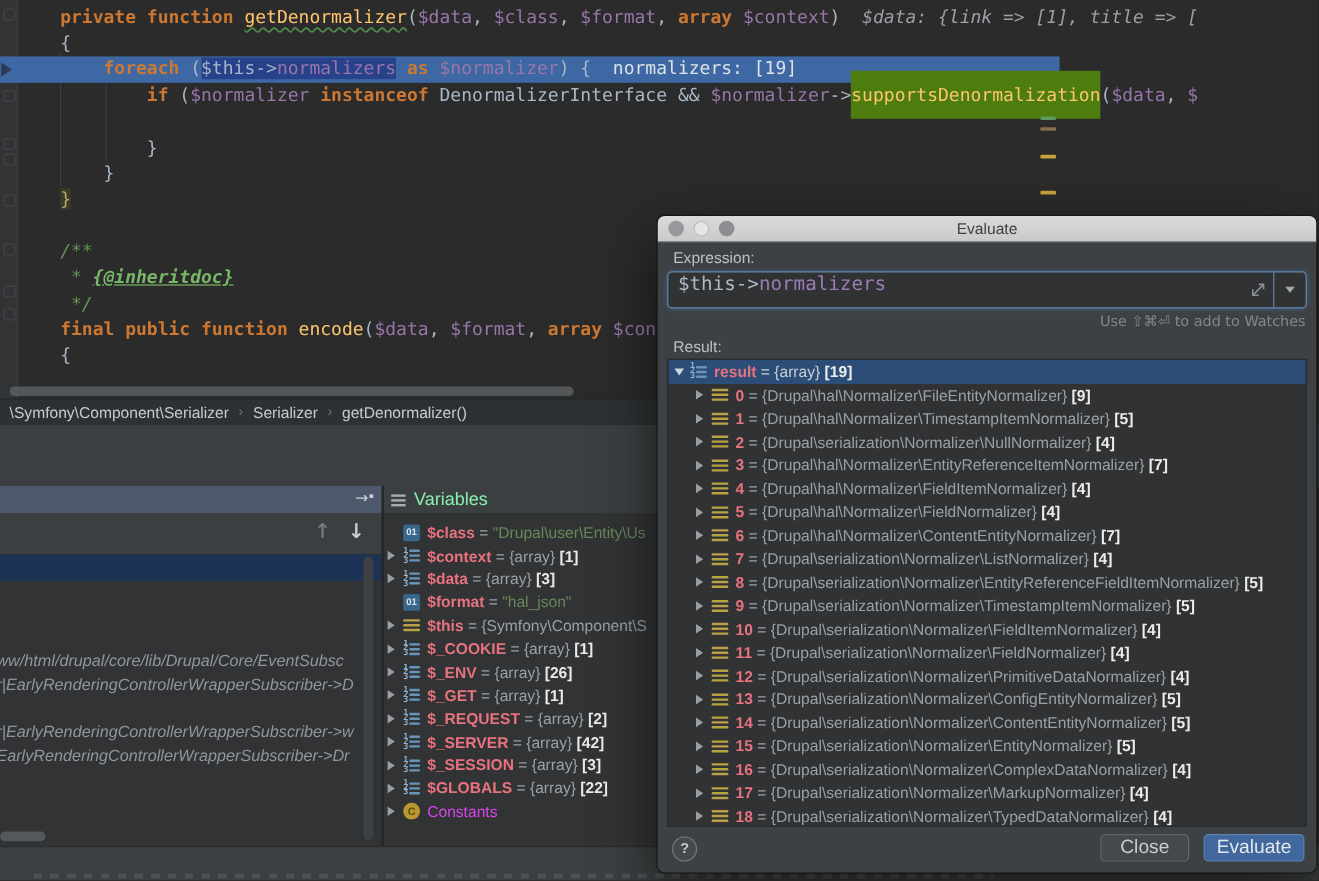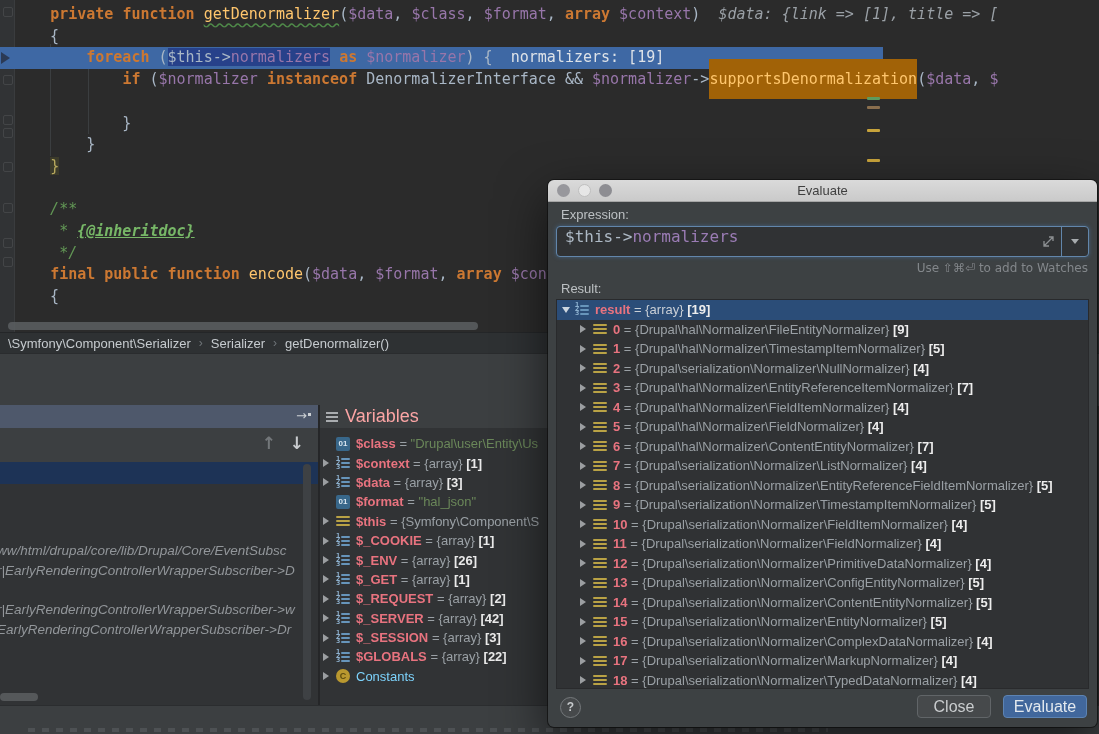--- a/index.html
+++ b/index.html
@@ -19,21 +19,21 @@
   .code-line{position:absolute;left:0;height:22px;white-space:pre}
   .sg-k{color:#cc7832;font-weight:bold}
   .sg-fn{color:#ffc66d}
   .sg-sq{text-decoration:underline;text-decoration-style:wavy;text-decoration-color:#4f8a49;text-underline-offset:3px}
   .sg-v{color:#9876aa}
   .sg-d{color:#a9b7c6}
   .sg-hint{color:#9aa0a6;font-style:italic}
   .sg-hintb{color:#dde2e8;}
   .sg-cm{color:#629755;font-style:italic}
   .sg-doc{color:#77b767;font-style:italic;font-weight:bold;text-decoration:underline}
-  .sg-hly{color:#ffc66d;background:#a16207;padding:11px 0}
+  .sg-hly{color:#ffc66d;background:#4d7c0f;padding:11px 0}
   .sg-sel{background:#27418a}
   .sg-bh{background:#3c3b2b;color:#b9aa5e}
   .hscroll{position:absolute;top:322px;left:8px;width:470px;height:8px;border-radius:4px;background:#5c5f61;opacity:.85}
   .stripe{position:absolute;right:3px;width:13px;height:3px;border-radius:1px}
 
   
   .breadcrumbs{position:absolute;top:332px;left:0;width:100%;height:21px;background:#2e3133;border-top:1px solid #242628;
                display:flex;align-items:center;padding-left:8px;box-sizing:border-box;font-size:13px;color:#c6cbcf}
   .bc-sep{color:#6e7478;margin:0 8px;font-size:12px}
 
@@ -50,28 +50,28 @@
   .lp-list{position:absolute;left:0;top:462px;width:318px;height:243px;background:#313335;overflow:hidden}
   .lp-sel{position:absolute;left:0;top:0;width:100%;height:22px;background:#1d3356}
   .frame-line{position:absolute;left:-3px;white-space:nowrap;font:italic 13.5px "Liberation Sans",sans-serif;color:#92969a}
   .lp-vtrack{position:absolute;right:7px;top:2px;width:8px;height:236px;background:#3e4144;border-radius:4px}
   .lp-hthumb{position:absolute;left:0;bottom:4px;width:38px;height:8px;border-radius:4px;background:#55585a}
   .vdiv{position:absolute;left:318px;top:405px;width:2px;height:300px;background:#252628}
 
   
   .vars{position:absolute;left:320px;top:405px;width:240px;height:300px}
   .vars-header{position:absolute;left:0;top:0;width:100%;height:23px;background:#3c3f41;display:flex;align-items:center;gap:7px;padding-left:6px;box-sizing:border-box}
-  .vars-title{color:#fca5a5;font-size:18px}
+  .vars-title{color:#86efac;font-size:15px}
   .vars-list{position:absolute;left:0;top:23px;width:100%;height:277px;background:#313335;padding-top:6px;box-sizing:border-box}
   .vrow{height:19.4px;display:flex;align-items:center;padding-left:3px;font-size:13px;white-space:pre}
   .tribox{width:13px;flex:none;display:flex;justify-content:flex-start}
   .tri-r{width:0;height:0;border:4px solid transparent;border-left:6px solid #9b9ea1}
   .tri-d{width:0;height:0;border:4px solid transparent;border-top:6px solid #cdd6df;margin-top:4px}
   .vname{color:#e8737f;font-weight:bold;margin-left:6px}
-  .vplain{color:#7dd3fc;font-weight:normal}
+  .vplain{color:#d946ef;font-weight:normal}
   .veq{color:#9aa0a5}
   .vv-t{color:#9aa0a5}
   .vv-n{color:#eaeaea;font-weight:bold}
   .vv-s{color:#6a8759}
 
   
   .ic{width:14px;height:14px;position:relative;flex:none;display:flex;flex-direction:column;justify-content:center;gap:2px;box-sizing:border-box}
   .ic-obj i{display:block;height:2px;background:#b9a245;border-radius:1px}
   .ic-arr{gap:1px}
   .ic-arr i{display:flex;align-items:center;height:3px;font:bold 7px "DejaVu Sans Mono",monospace;color:#8fb3d1;line-height:3px;font-style:normal}

